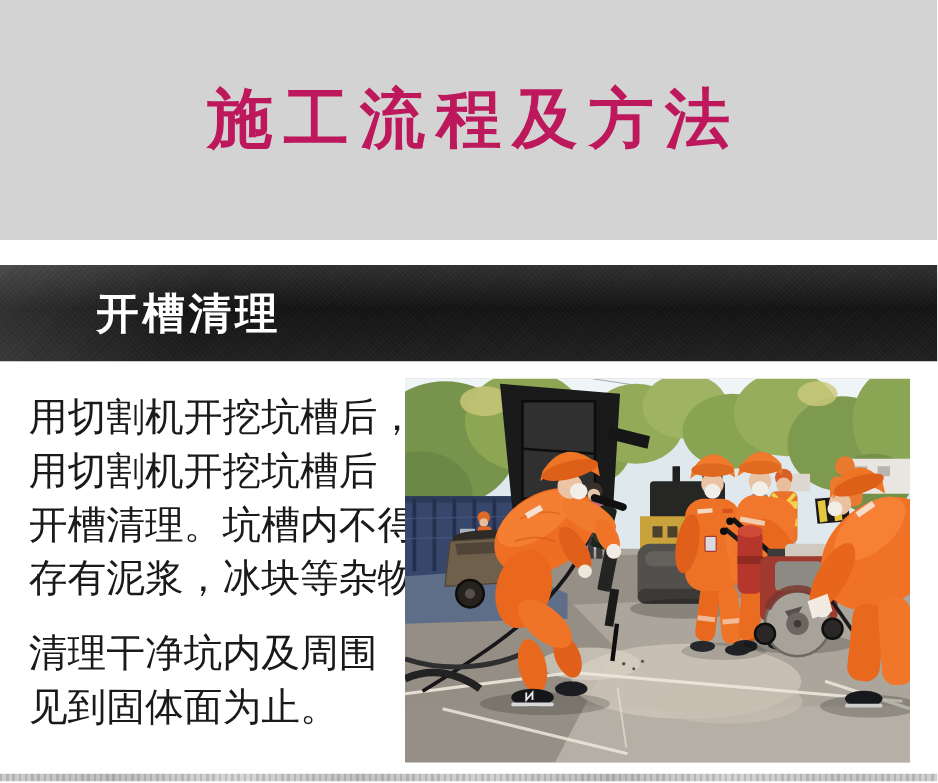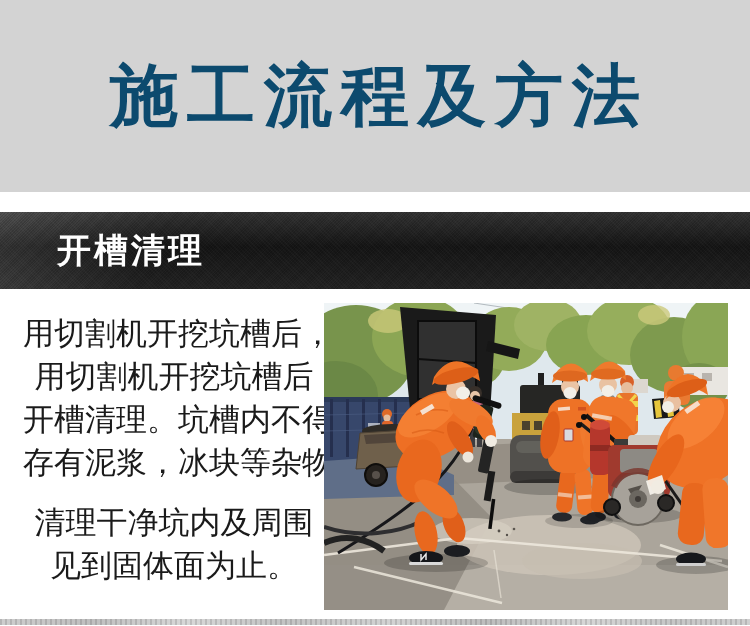--- a/index.html
+++ b/index.html
@@ -3,41 +3,41 @@
 <meta charset="utf-8">
 <style>
   * { margin:0; padding:0; box-sizing:border-box; }
   html,body { background:#ffffff; }
   body { font-family:"Liberation Sans","DejaVu Sans",sans-serif; }
   .page { position:relative; width:750px; height:626px; background:#ffffff; overflow:hidden; }
 
   
   .banner { position:absolute; left:0; top:0; width:750px; height:192px;
             background:#d3d3d3; display:flex; align-items:center; justify-content:center; }
-  .banner h1 { font-size:68px; font-weight:700; color:#0c4a6e; letter-spacing:9px;
+  .banner h1 { font-size:52px; font-weight:700; color:#be185d; letter-spacing:9px;
                text-indent:9px; white-space:nowrap; }
 
   
   .section-bar { position:absolute; left:0; top:212px; width:750px; height:77px;
     background:
       linear-gradient(115deg, rgba(255,255,255,0.14), rgba(255,255,255,0) 22%),
       linear-gradient(180deg, #343434 0%, #161616 45%, #242424 100%);
     display:flex; align-items:center; overflow:hidden; }
   .section-bar::after { content:""; position:absolute; inset:0; opacity:.5;
     background:
       repeating-linear-gradient(45deg, rgba(255,255,255,0.045) 0 1px, transparent 1px 3px),
       repeating-linear-gradient(-45deg, rgba(0,0,0,0.28) 0 1px, transparent 1px 2px); }
   .section-bar h2 { font-size:34px; font-weight:700; color:#ffffff; letter-spacing:3px;
-                    padding-left:57px; position:relative; z-index:1; white-space:nowrap; }
+                    padding-left:77px; position:relative; z-index:1; white-space:nowrap; }
 
   
   .text-col { position:absolute; left:23px; top:312px; width:302px; color:#1a1a1a; }
   .para { font-size:31px; line-height:43px; font-weight:400; }
   .para + .para { margin-top:17px; }
-  .ln { display:block; white-space:nowrap;text-align:center; }
+  .ln { display:block; white-space:nowrap; }
 
   .photo { position:absolute; left:324px; top:303px; width:404px; height:307px;
            overflow:hidden; background:#b3ada3; }
   .photo svg { display:block; }
 
   
   .bottom-strip { position:absolute; left:0; top:619px; width:750px; height:6px;
     background:
       repeating-linear-gradient(90deg, rgba(0,0,0,0.12) 0 2px, transparent 2px 5px),
       linear-gradient(90deg,#cecece 0%,#bfbfbf 12%,#d8d8d8 25%,#c3c3c3 38%,#d3d3d3 52%,#bdbdbd 65%,#d6d6d6 78%,#c6c6c6 90%,#d0d0d0 100%); }

